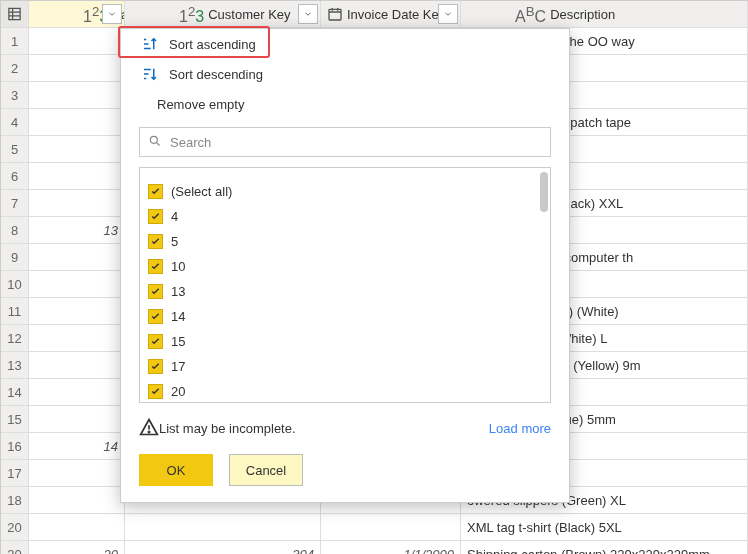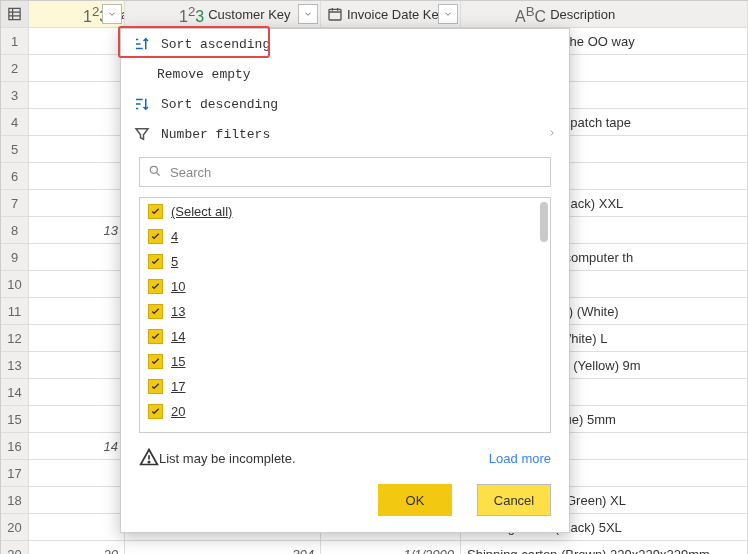--- a/index.html
+++ b/index.html
@@ -65,24 +65,23 @@
     background: #fff;
     border: 1px solid #ccc;
     box-shadow: 0 4px 16px rgba(0,0,0,.25);
     z-index: 10;
   }
   .fly-item {
     display: flex;
     align-items: center;
     gap: 10px;
     height: 30px;
-    padding: 0 12px;
+    padding: 0 20px;
     color: #333;
     cursor: default;
-    font-family: Liberation Mono, monospace;
   }
   .fly-item.indent { padding-left: 36px; }
   .fly-item .chev { margin-left: auto; color: #888; }
   .fly-icon { width: 18px; height: 18px; display:flex; align-items:center; justify-content:center; }
   .highlight-sort {
     position: absolute;
     left: 118px;
     top: 26px;
     width: 152px;
     height: 32px;
@@ -103,50 +102,49 @@
   }
   .values {
     margin: 0 18px;
     border: 1px solid #ccc;
     height: 236px;
     overflow: hidden;
     position: relative;
     padding: 6px 8px;
   }
   .val-row {
-    display: flex; align-items: flex-start; gap: 8px;
+    display: flex; align-items: flex-end; gap: 8px;
     height: 25px;
-    text-decoration: underline;
   }
   .cb {
     width: 15px; height: 15px;
     background: #f2c811;
     border: 1px solid #d1aa0a;
     display: flex; align-items:center; justify-content:center;
   }
   .cb svg { width: 11px; height: 11px; }
   .val-scroll {
     position: absolute;
     right: 2px; top: 4px; width: 8px; height: 40px;
     background: #c9c9c9; border-radius: 4px;
   }
   .incomplete {
     display: flex; align-items: center; gap: 0;
     margin: 14px 18px 0;
   }
   .incomplete .loadmore { margin-left: auto; color: #3b82f6; }
   .btnrow {
-    display: flex; gap: 25px; justify-content: flex-end;
+    display: flex; gap: 16px; justify-content: flex-start;
     padding: 14px 18px 16px;
   }
   .btn {
     min-width: 74px; height: 32px;
     display: flex; align-items: center; justify-content: center;
     border: 1px solid #bbb;
-    background: #fde047;
+    background: #fef9c3;
   }
   .btn.primary { background: #f2c811; border-color: #f2c811; font-weight: 500; }
   .colhover { background: #fff8d6 !important; }
 </style>
 </head>
 <body>
 
 <div class="grid" id="grid">
     <div class="cell hdr rownum">
       <svg class="tablesvg" viewBox="0 0 24 24" fill="none" stroke="#555" stroke-width="2">
@@ -296,45 +294,32 @@
   <div class="fly-item">
     <span class="fly-icon">
       <svg viewBox="0 0 24 24" fill="none" stroke="#1168bf" stroke-width="2">
           <path d="M4 6h3M4 12h6M4 18h9"></path>
           <path d="M17 5v14"></path>
           <path d="M14 8l3-3 3 3"></path>
         </svg>
     </span>
     <span>Sort ascending</span>
   </div>
-  <div class="fly-item indent">
-    <span>Remove empty</span>
-  </div>
   <div class="fly-item">
     <span class="fly-icon">
       <svg viewBox="0 0 24 24" fill="none" stroke="#1168bf" stroke-width="2">
           <path d="M4 6h9M4 12h6M4 18h3"></path>
           <path d="M17 5v14"></path>
           <path d="M14 16l3 3 3-3"></path>
         </svg>
     </span>
     <span>Sort descending</span>
   </div>
-  <div class="fly-item">
-    <span class="fly-icon">
-      <svg viewBox="0 0 24 24" fill="none" stroke="#555" stroke-width="2">
-          <path d="M4 5h16l-6 8v6l-4-2v-4z"></path>
-        </svg>
-    </span>
-    <span>Number filters</span>
-    <span class="chev">
-      <svg width="10" height="10" viewBox="0 0 24 24" fill="none" stroke="#888" stroke-width="2">
-          <path d="M9 6l6 6-6 6"></path>
-        </svg>
-    </span>
+  <div class="fly-item indent">
+    <span>Remove empty</span>
   </div>
 
   <div class="searchbox">
     <span>
       <svg width="14" height="14" viewBox="0 0 24 24" fill="none" stroke="#888" stroke-width="2">
           <circle cx="10" cy="10" r="6"></circle>
           <path d="M20 20l-5-5"></path>
         </svg>
     </span>
     <span>Search</span>

